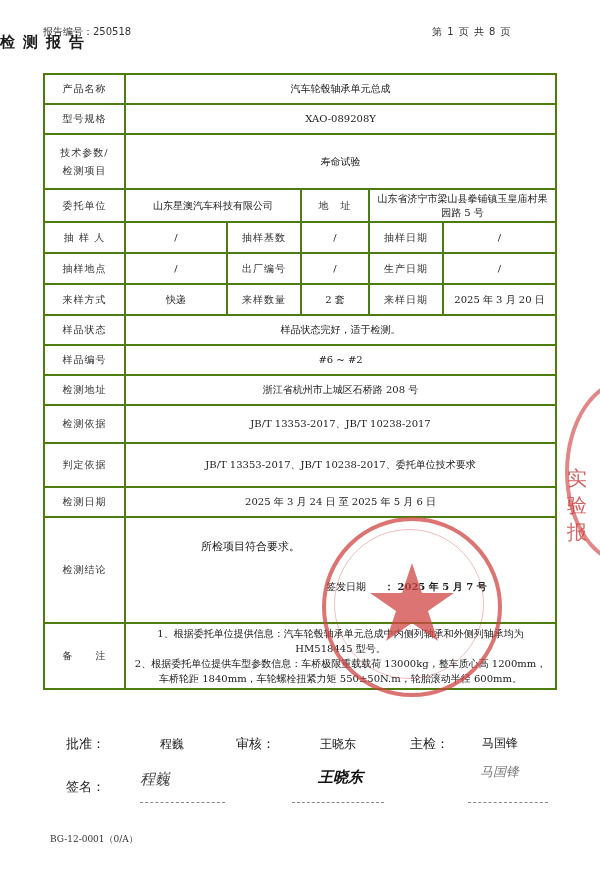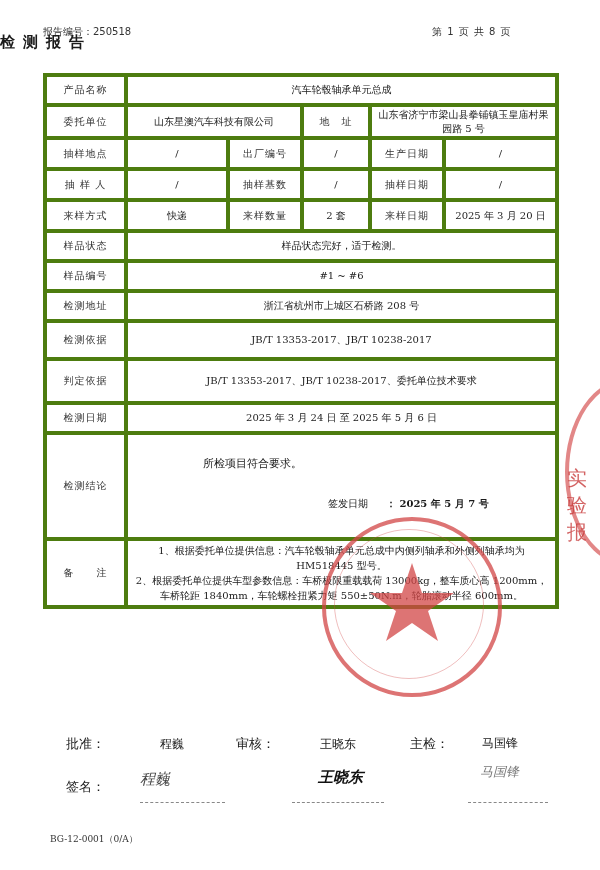--- a/index.html
+++ b/index.html
@@ -11,21 +11,21 @@
   .hdr-left { position: absolute; left: 43px; top: 25px; font-size: 10px; font-family: "DejaVu Sans", sans-serif; color: #333; }
   .hdr-right { position: absolute; left: 432px; top: 25px; font-size: 10px; font-family: "DejaVu Sans", sans-serif; color: #333; word-spacing: 2px; }
   .title { position: absolute; left: 0; width: 536px; top: 33px; font-size: 15px; font-weight: bold; letter-spacing: 8px; }
 
   table.report {
     position: absolute; left: 43px; top: 73px; width: 512px;
     border-collapse: collapse; border: 2px solid #222;
     table-layout: fixed;
   }
   table.report td {
-    border: 4px solid #4d7c0f; font-size: 10px; text-align: center; vertical-align: middle;
+    border: 2px solid #4d7c0f; font-size: 10px; text-align: center; vertical-align: middle;
     padding: 0 3px; line-height: 14px;
   }
   table.report td.lbl { color: #333; letter-spacing: 1px; }
   .remark-cell { text-align: left; padding: 2px 4px !important; line-height: 15px !important; font-size: 10px; }
   .conclusion-cell { position: relative; text-align: left !important; }
   .concl-text { position: absolute; left: 68px; top: 22px; font-weight: normal; font-size: 11px; margin-left: 7px; }
   .sign-date { position: absolute; left: 200px; top: 62px; font-size: 10px; font-weight: bold; }
   .sign-date .lab { margin-right: 18px; font-weight: normal;}
 
   .stamp { position: absolute; left: 322px; top: 517px; width: 172px; height: 172px; border-radius: 50%; border: 4px solid rgba(210,70,70,0.75); pointer-events: none; }
@@ -55,57 +55,68 @@
       <col style="width:74px">
       <col style="width:68px">
       <col style="width:74px">
       <col style="width:113px">
   </colgroup>
   <tbody>
       <tr style="height:30px">
     <td class="lbl">产品名称</td>
     <td colspan="5">汽车轮毂轴承单元总成</td>
   </tr>
+  <tr style="height:30px">
+    <td class="lbl">型号规格</td>
+    <td colspan="5">XAO-089208Y</td>
+  </tr>
+  <tr style="height:55px">
+    <td class="lbl">
+      <div>技术参数/</div>
+      <div style="margin-top:4px">检测项目</div>
+    </td>
+    <td colspan="5">寿命试验</td>
+  </tr>
   <tr style="height:33px">
     <td class="lbl">委托单位</td>
     <td colspan="2">山东星澳汽车科技有限公司</td>
     <td class="lbl">地　址</td>
     <td colspan="2">山东省济宁市梁山县拳铺镇玉皇庙村果园路 5 号</td>
   </tr>
   <tr style="height:31px">
+    <td class="lbl">抽 样 人</td>
+    <td>/</td>
+    <td class="lbl">抽样基数</td>
+    <td>/</td>
+    <td class="lbl">抽样日期</td>
+    <td>/</td>
+  </tr>
+  <tr style="height:31px">
     <td class="lbl">抽样地点</td>
     <td>/</td>
     <td class="lbl">出厂编号</td>
     <td>/</td>
     <td class="lbl">生产日期</td>
-    <td>/</td>
-  </tr>
-  <tr style="height:31px">
-    <td class="lbl">抽 样 人</td>
-    <td>/</td>
-    <td class="lbl">抽样基数</td>
-    <td>/</td>
-    <td class="lbl">抽样日期</td>
     <td>/</td>
   </tr>
   <tr style="height:31px">
     <td class="lbl">来样方式</td>
     <td>快递</td>
     <td class="lbl">来样数量</td>
     <td>2 套</td>
     <td class="lbl">来样日期</td>
     <td>2025 年 3 月 20 日</td>
   </tr>
   <tr style="height:30px">
     <td class="lbl">样品状态</td>
     <td colspan="5">样品状态完好，适于检测。</td>
   </tr>
   <tr style="height:30px">
     <td class="lbl">样品编号</td>
-    <td colspan="5">#1 ~ #6</td>
+    <td colspan="5">#6 ~ #2</td>
   </tr>
   <tr style="height:30px">
     <td class="lbl">检测地址</td>
     <td colspan="5">浙江省杭州市上城区石桥路 208 号</td>
   </tr>
   <tr style="height:38px">
     <td class="lbl">检测依据</td>
     <td colspan="5">JB/T 13353-2017、JB/T 10238-2017</td>
   </tr>
   <tr style="height:44px">

